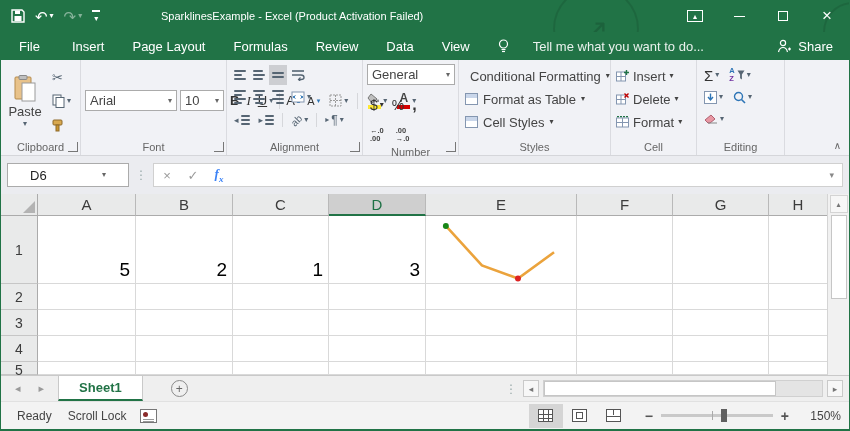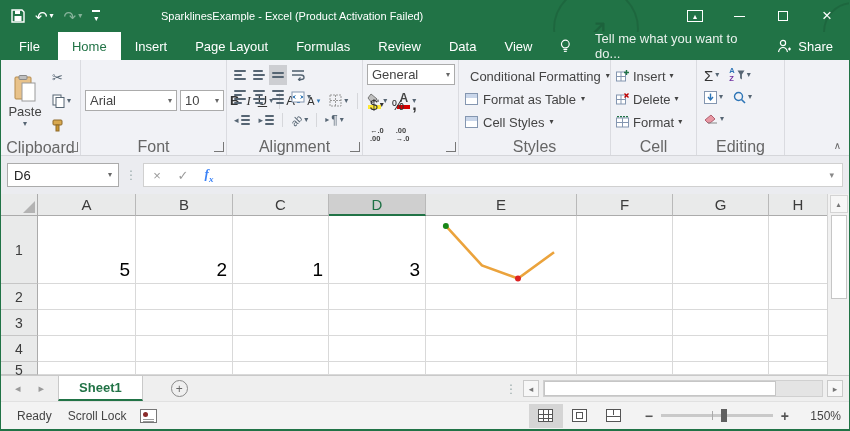--- a/index.html
+++ b/index.html
@@ -28,21 +28,21 @@
   
   .tabbar{ height:28px; background:#217346; display:flex; align-items:stretch; color:#fff; flex:0 0 28px; position:relative;}
   .mtab{ padding:0 14px; display:flex; align-items:center; font-size:13px; cursor:pointer; white-space:nowrap;}
   .mtab.active{ background:#fff; color:#217346;}
   .tellme{ display:flex; align-items:center; gap:24px; margin-left:14px; color:rgba(255,255,255,.9); cursor:text;}
   .share{ margin-left:auto; display:flex; align-items:center; gap:6px; padding:0 16px; cursor:pointer;}
   
   .ribbon{ height:96px; background:#F1F2F6; border-bottom:1px solid #D5D6DA; display:flex; flex:0 0 96px; position:relative;}
   .rgroup{ display:flex; flex-direction:column; border-right:1px solid #DADBE0; padding:3px 2px 0 2px; position:relative;}
   .rbody{ flex:1; display:flex; }
-  .rlabel{ height:17px; text-align:center; font-size:16px; color:#666; display:flex; align-items:center; justify-content:center; gap:0; position:relative;}
+  .rlabel{ height:17px; text-align:center; font-size:11px; color:#666; display:flex; align-items:center; justify-content:center; gap:0; position:relative;}
   .launcher{ position:absolute; right:2px; bottom:3px; width:10px; height:10px; border-right:1px solid #777; border-bottom:1px solid #777; font-size:7px; color:#777; cursor:pointer; line-height:5px; text-align:left;}
   .bigbtn{ width:44px; display:flex; flex-direction:column; align-items:center; justify-content:center; cursor:pointer; gap:1px;}
   .smallcol{ display:flex; flex-direction:column; justify-content:flex-start; gap:4px; padding:4px 2px;}
   .sbtn{ display:flex; align-items:center; gap:2px; height:20px; padding:0 3px; cursor:pointer; color:#566573;}
   .sbtn.on{ background:#CDCED2; }
   .combo{ background:#fff; border:1px solid #ABABAB; height:21px; display:flex; align-items:center; padding:0 4px; gap:4px; cursor:pointer;}
   .combo .dd{ margin-left:auto; color:#666;}
   .rrow{ display:flex; align-items:center; gap:6px; }
   .icn-lines{ display:inline-flex; flex-direction:column; gap:2px;}
   .icn-lines i{ display:block; height:2px; background:#566573; border-radius:1px;}
@@ -50,21 +50,21 @@
   .colorbar s{ text-decoration:none; font-size:12px;}
   .bar{ width:13px; height:4px; display:block; margin-top:1px;}
   .vr{ width:1px; background:#D6D7DB; margin:4px 2px; }
   .stylebtn{ display:flex; align-items:center; gap:5px; height:22px; padding:0 4px; cursor:pointer; white-space:nowrap;}
   .cellsbtn{ display:flex; align-items:center; gap:4px; height:22px; padding:0 3px; cursor:pointer; white-space:nowrap;}
   .gridicon{ width:13px; height:12px; border:1px solid #8496B0; background:linear-gradient(#C9D6EA 0 4px, #fff 4px); position:relative; flex:0 0 13px;}
   .collapse{ position:absolute; right:8px; bottom:4px; color:#666; font-size:10px; cursor:pointer;}
   .tinystack{ display:inline-flex; flex-direction:column; font-size:7.5px; line-height:1.1; color:#444; font-weight:bold;}
   
   .formularow{ height:38px; background:#EBECF0; display:flex; align-items:center; padding:0 6px; gap:4px; flex:0 0 38px;}
-  .namebox{ width:112px; height:24px; background:#fff; border:1px solid #ABABAB; display:flex; align-items:center; padding:0 6px; font-size:13px; color:#222;}
+  .namebox{ width:122px; height:24px; background:#fff; border:1px solid #ABABAB; display:flex; align-items:center; padding:0 22px; font-size:13px; color:#222;}
   .namebox .dd{ margin-left:auto; color:#666;}
   .fbar{ flex:1; height:24px; background:#fff; border:1px solid #D0D0D0; display:flex; align-items:center;}
   .fbtn{ width:26px; text-align:center; color:#9a9a9a; cursor:pointer; font-size:13px;}
   .fx{ color:#3b82f6; font-style:italic; font-family:"Liberation Serif",serif; font-weight:bold;}
   .finput{ flex:1; height:100%; border:none; outline:none; font-size:13px; padding:0 6px; font-family:"Liberation Sans",sans-serif;}
   .fchev{ color:#888; padding:0 8px; font-size:9px; cursor:pointer;}
   .dotsep{ color:#9aa; font-size:12px; padding:0 2px;}
   
   .gridwrap{ flex:1; position:relative; background:#fff; overflow:hidden; display:flex;}
   .sheet{ flex:1; display:flex; flex-direction:column; overflow:hidden;}
@@ -166,21 +166,20 @@
           <span class="maxbox"></span>
         </span>
       <span class="wc" style="font-size:17px;">
           <span>×</span>
         </span>
     </div>
   </div>
 
   <div class="tabbar">
     <span class="mtab" style="padding:0 18px;">File</span>
-    <span class="mtab active">Home</span>
     <span class="mtab">Insert</span>
     <span class="mtab">Page Layout</span>
     <span class="mtab">Formulas</span>
     <span class="mtab">Review</span>
     <span class="mtab">Data</span>
     <span class="mtab">View</span>
     <span class="tellme">
       <svg width="11" height="15" viewBox="0 0 11 15">
         <circle cx="5.5" cy="5" r="4" fill="none" stroke="#fff" stroke-width="1.2"></circle>
         <line x1="3.5" y1="10.5" x2="7.5" y2="10.5" stroke="#fff" stroke-width="1.2"></line>
@@ -428,20 +427,23 @@
               </span>
             </span>
           <span class="sbtn">
             <span class="tinystack">
               <span>.00</span>
                 <span>→.0</span>
               </span>
             </span>
         </div>
       </div>
+      <div class="rlabel">
+          <span>Number</span>
+        </div>
       <span class="launcher"></span>
     </div>
 
     <div class="rgroup" style="width:152px;">
       <div class="rbody" style="flex-direction:column; gap:1px; padding:2px 0;">
         <span class="stylebtn">
           <svg width="13" height="12" viewBox="0 0 13 12">
             <rect x="0.5" y="0.5" width="5" height="5" fill="#D65532"></rect>
               <rect x="6.5" y="0.5" width="5" height="5" fill="#4472C4"></rect>
             <rect x="0.5" y="6.5" width="5" height="5" fill="#fff" stroke="#888"></rect>

